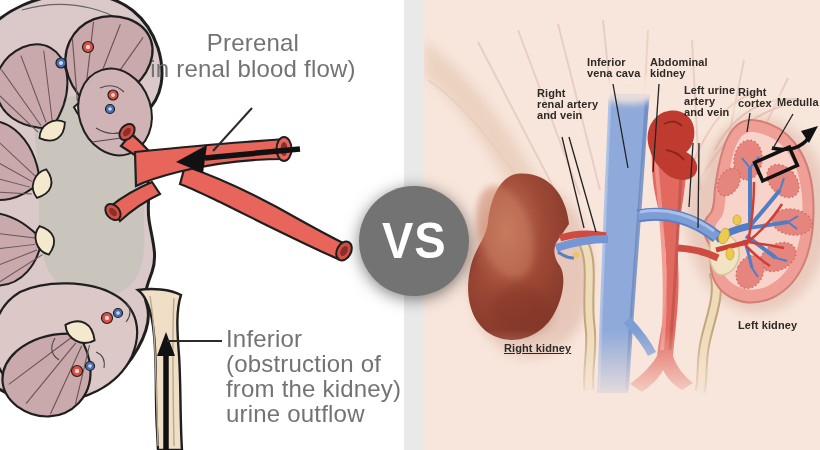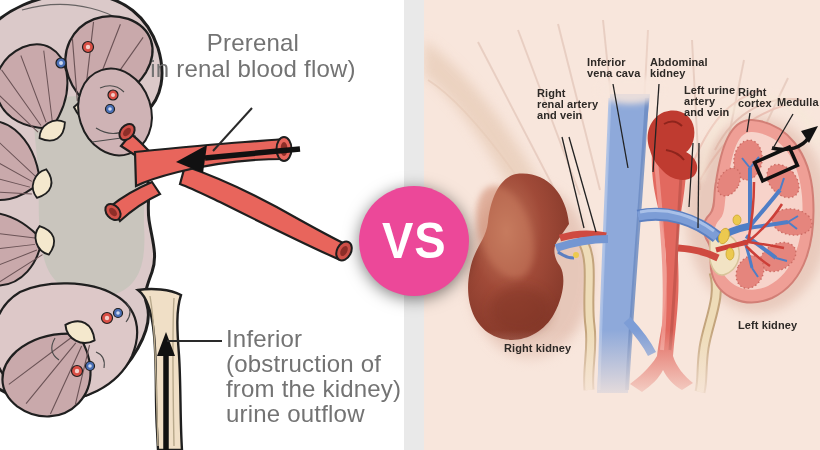--- a/index.html
+++ b/index.html
@@ -14,25 +14,25 @@
   #cap-prerenal{left:146px;top:30px;width:214px;text-align:center;}
   #cap-postrenal{left:226px;top:326px;width:180px;text-align:left;line-height:25px;}
   
   .lbl{color:#2d2926;font-size:11px;font-weight:700;line-height:11px;letter-spacing:.1px;}
   #lbl-right-renal{left:537px;top:88px;}
   #lbl-ivc{left:587px;top:57px;}
   #lbl-aorta{left:650px;top:57px;}
   #lbl-left-renal{left:684px;top:85px;}
   #lbl-cortex{left:738px;top:87px;}
   #lbl-medulla{left:777px;top:97px;}
-  #lbl-right-kidney{left:504px;top:343px;}
+  #lbl-right-kidney{left:504px;top:343px;text-decoration:underline;}
   #lbl-left-kidney{left:726px;top:320px;padding-left:12px;}
   
   #vs-badge{left:359px;top:186px;width:110px;height:110px;border-radius:50%;
-    background:#ec4899;display:flex;align-items:center;justify-content:center;
+    background:#737373;display:flex;align-items:center;justify-content:center;
     box-shadow:0 3px 16px rgba(0,0,0,.5);}
   #vs-badge span{color:#ffffff;font-size:50px;font-weight:700;transform:scaleX(.94);
     letter-spacing:1px;}
 </style>
 </head>
 <body>
 
 <div id="stage">
 
   <svg class="abs" style="left:0;top:0" width="404" height="450" viewBox="0 0 404 450">

